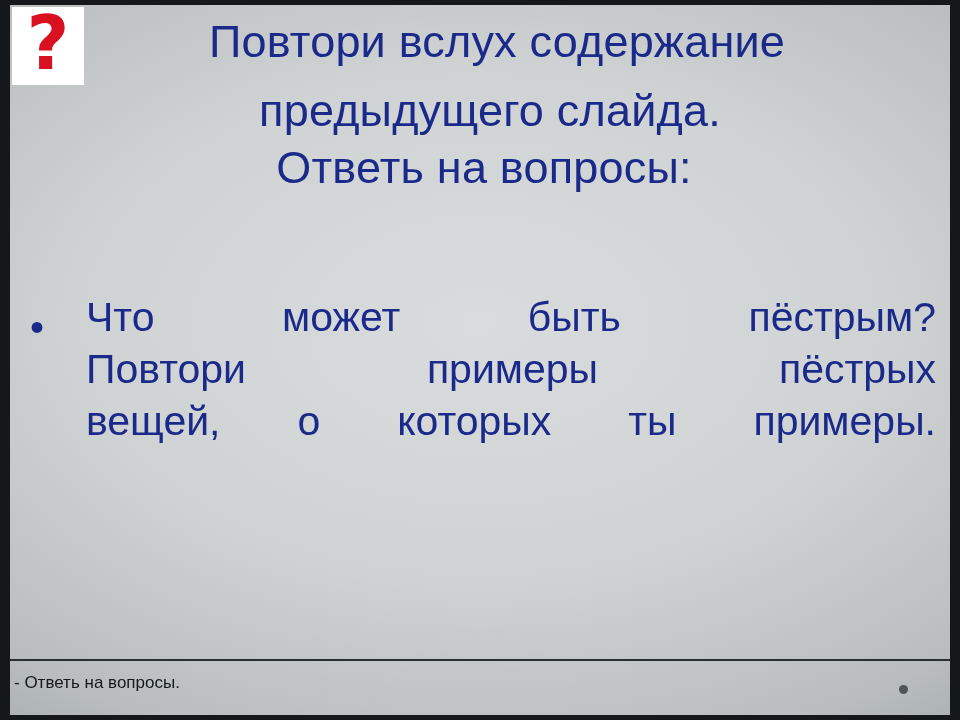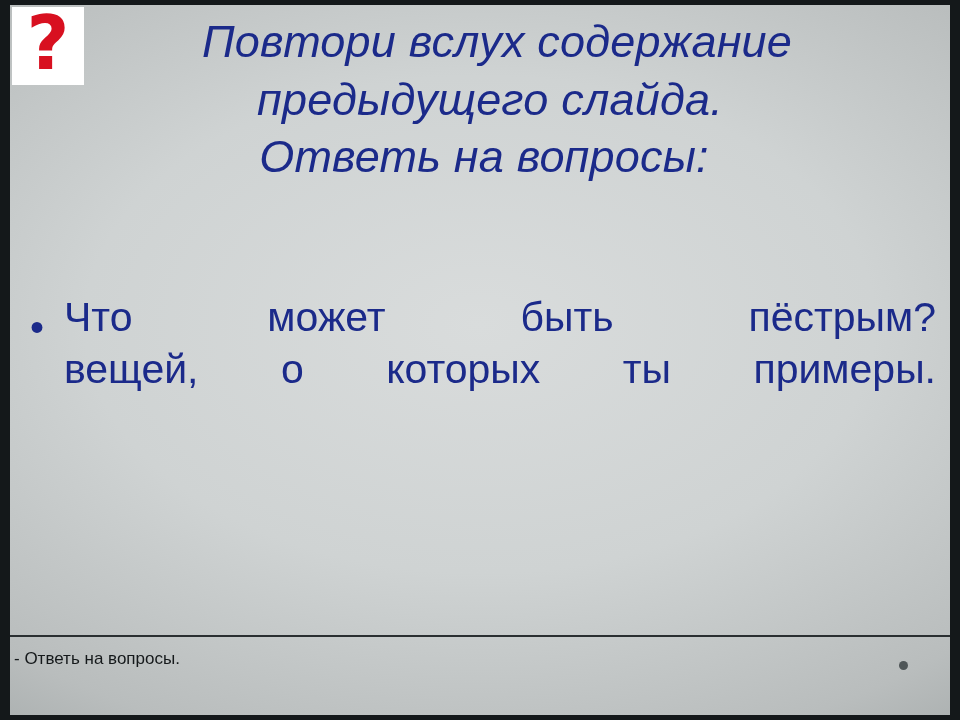--- a/index.html
+++ b/index.html
@@ -48,24 +48,23 @@
     padding-top: 8px;
     text-align: center;
     color: #1b2a8a;
     font-size: 45px;
     line-height: 1.28;
     letter-spacing: 0.2px;
   }
   .title-line {
     display: block;
     white-space: nowrap;
-    font-style: italic;
   }
   .title-line.l1 { padding-left: 34px; }
-  .title-line.l2 { padding-left: 20px; }
+  .title-line.l2 { padding-left: 20px; margin-top: 11px; }
   .title-line.l3 { padding-left: 8px; text-align: center; }
 
   .body-block {
     position: absolute;
     left: 0;
     top: 286px;
     width: 940px;
     display: flex;
     align-items: flex-start;
   }
@@ -87,27 +86,28 @@
     text-align: justify;
   }
   .bullet-text .row {
     display: block;
     white-space: nowrap;
   }
   .bullet-text .row.justified {
     text-align: justify;
     text-align-last: justify;
     white-space: normal;
+    margin-left: 22px;
   }
   .footer {
     position: absolute;
     left: 0;
     right: 0;
     bottom: 0;
-    height: 80px;
+    height: 56px;
   }
   .footer-rule {
     position: absolute;
     left: 0;
     right: 0;
     top: 0;
     height: 2px;
     background: #2a2f31;
   }
   .footer-note {
@@ -140,20 +140,21 @@
   <div class="title-block">
     <span class="title-line l1">Повтори вслух содержание</span>
     <span class="title-line l2">предыдущего слайда.</span>
     <span class="title-line l3">Ответь на вопросы:</span>
   </div>
 
   <div class="body-block">
     <div class="bullet-dot">•</div>
     <div class="bullet-text">
       <span class="row justified">Что может быть пёстрым?</span>
+      <span class="row justified">Повтори примеры пёстрых</span>
       <span class="row justified">вещей, о которых ты примеры.</span>
     </div>
   </div>
 
   <div class="footer">
     <div class="footer-rule"></div>
     <div class="footer-note">- Ответь на вопросы.</div>
     <div class="footer-dot"></div>
   </div>
 

